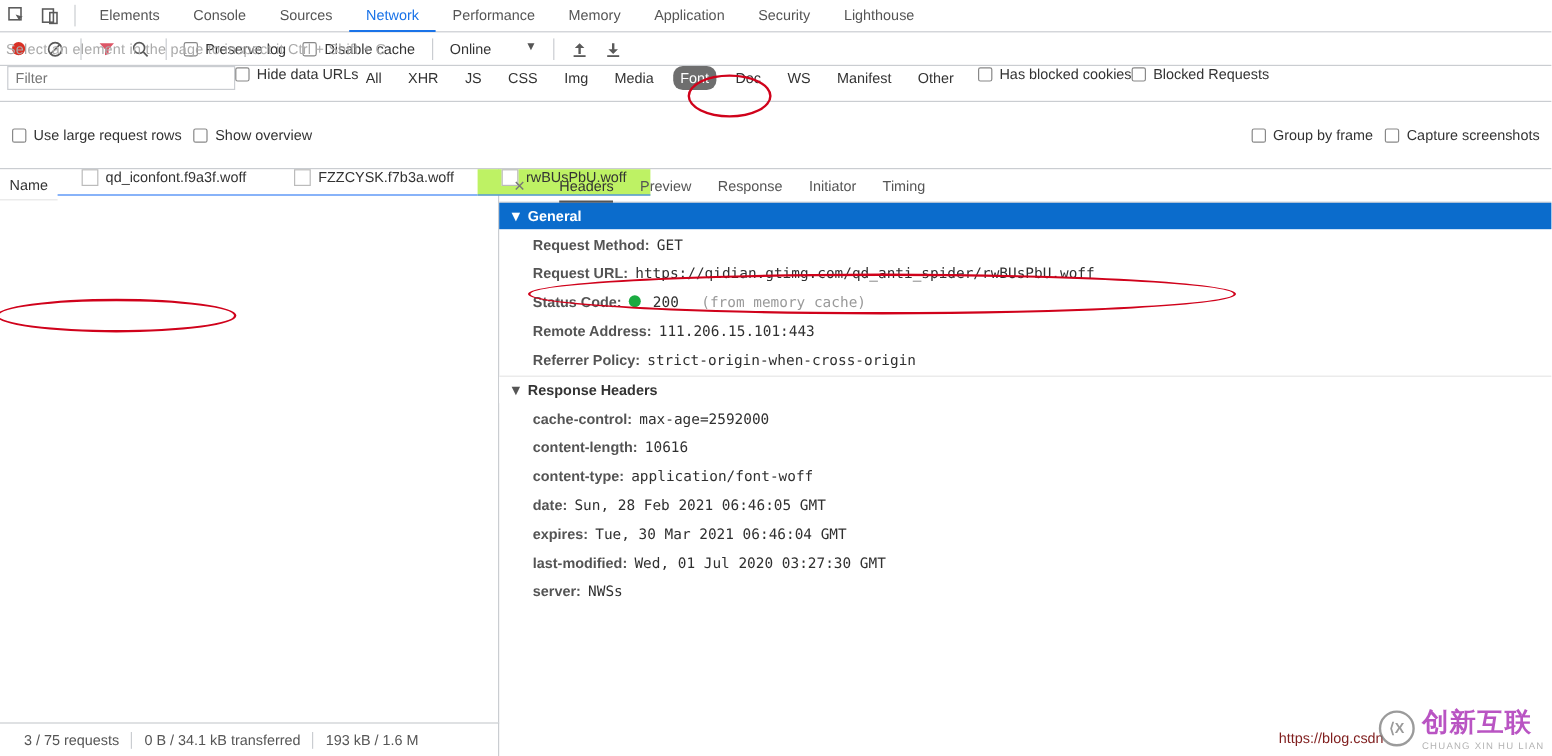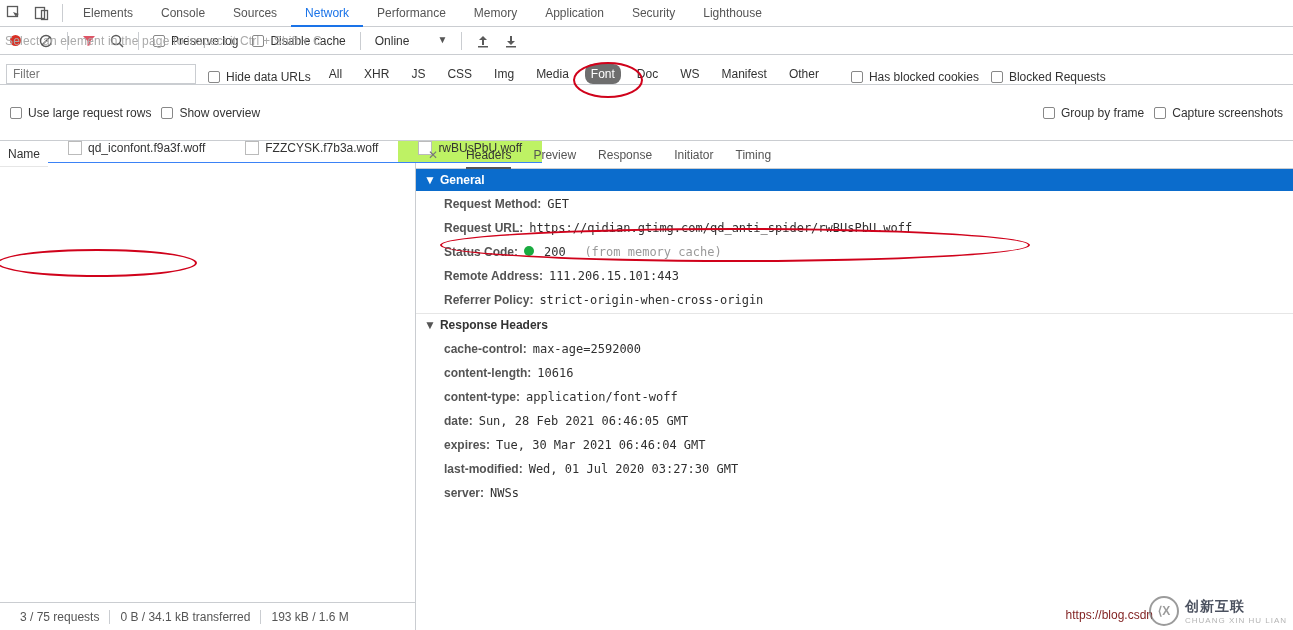--- a/index.html
+++ b/index.html
@@ -25,21 +25,21 @@
   .toolbar{display:flex;align-items:center;height:28px;border-bottom:1px solid var(--border);padding:0 6px;gap:14px;position:relative}
   .toolbar .dot{width:11px;height:11px;border-radius:50%;background:#d93025;margin:0 4px}
   .toolbar .ico{color:#5a5a5a}
   .toolbar .sep{width:1px;height:18px;background:var(--border)}
   .chk{display:flex;align-items:center;gap:6px}
   .cbox{width:12px;height:12px;border:1px solid #888;border-radius:2px;background:#fff}
   .online{display:flex;gap:28px;border:0;}
   .tri{font-size:10px;color:#555}
   .hint{position:absolute;color:#aaa;left:5px;top:7px;letter-spacing:.2px}
   
-  .filterbar{display:flex;align-items:flex-end;gap:12px;height:30px;border-bottom:1px solid var(--border);padding:0 6px}
+  .filterbar{display:flex;align-items:flex-start;height:30px;border-bottom:1px solid var(--border);padding:0 6px}
   .filterbar input{width:190px;height:20px;border:1px solid var(--border);padding:2px 6px;font-family:var(--ui);font-size:12px;color:#999}
   .ftype{display:flex;align-items:center;gap:10px}
   .ftype span{color:#333;padding:3px 6px;border-radius:8px;cursor:default}
   .ftype span.sel{background:var(--pill);color:#fff}
   
   .optrow{display:flex;align-items:center;height:56px;border-bottom:1px solid var(--border);padding:0 10px;justify-content:space-between}
   .optrow .col{display:flex;flex-direction:row;gap:10px}
   
   .main{display:flex;height:calc(630px - 27px - 28px - 30px - 56px - 28px)}
   .namecol{width:416px;border-right:1px solid var(--border);display:flex;flex-direction:row}
@@ -63,21 +63,21 @@
   .statusdot{width:10px;height:10px;border-radius:50%;background:#1aab40;display:inline-block;margin-right:4px}
   
   .status{position:absolute;bottom:0;left:0;width:416px;height:28px;border-top:1px solid var(--border);border-right:1px solid var(--border);display:flex;align-items:center;gap:0;padding:0 10px;color:#555;background:#fff}
   .status span{padding:0 10px}
   .status .s+ .s{border-left:1px solid var(--border)}
   
   .anno{position:absolute;border:2px solid #d0021b;border-radius:50%;pointer-events:none}
   
   .wm{position:absolute;right:6px;bottom:4px;display:flex;align-items:center;gap:6px;opacity:.75}
   .wm .logo{width:30px;height:30px;border:2px solid #7a7a7a;border-radius:50%;display:flex;align-items:center;justify-content:center;color:#7a7a7a;font-weight:bold}
-  .wm .zh{color:#0f172a;font-size:14px;font-weight:bold;letter-spacing:1px}
+  .wm .zh{color:#a21caf;font-size:22px;font-weight:bold;letter-spacing:1px}
   .wm .en{color:#9a9a9a;font-size:8px;letter-spacing:1px}
   .blogwm{position:absolute;right:140px;bottom:8px;color:#7f1d1d;font-size:12px}
   svg{display:block}
 </style>
 </head>
 <body>
 
 <div class="topbar">
   <div class="ic">
     <svg width="16" height="16" viewBox="0 0 16 16" fill="none" stroke="#5a5a5a" stroke-width="1.3">

